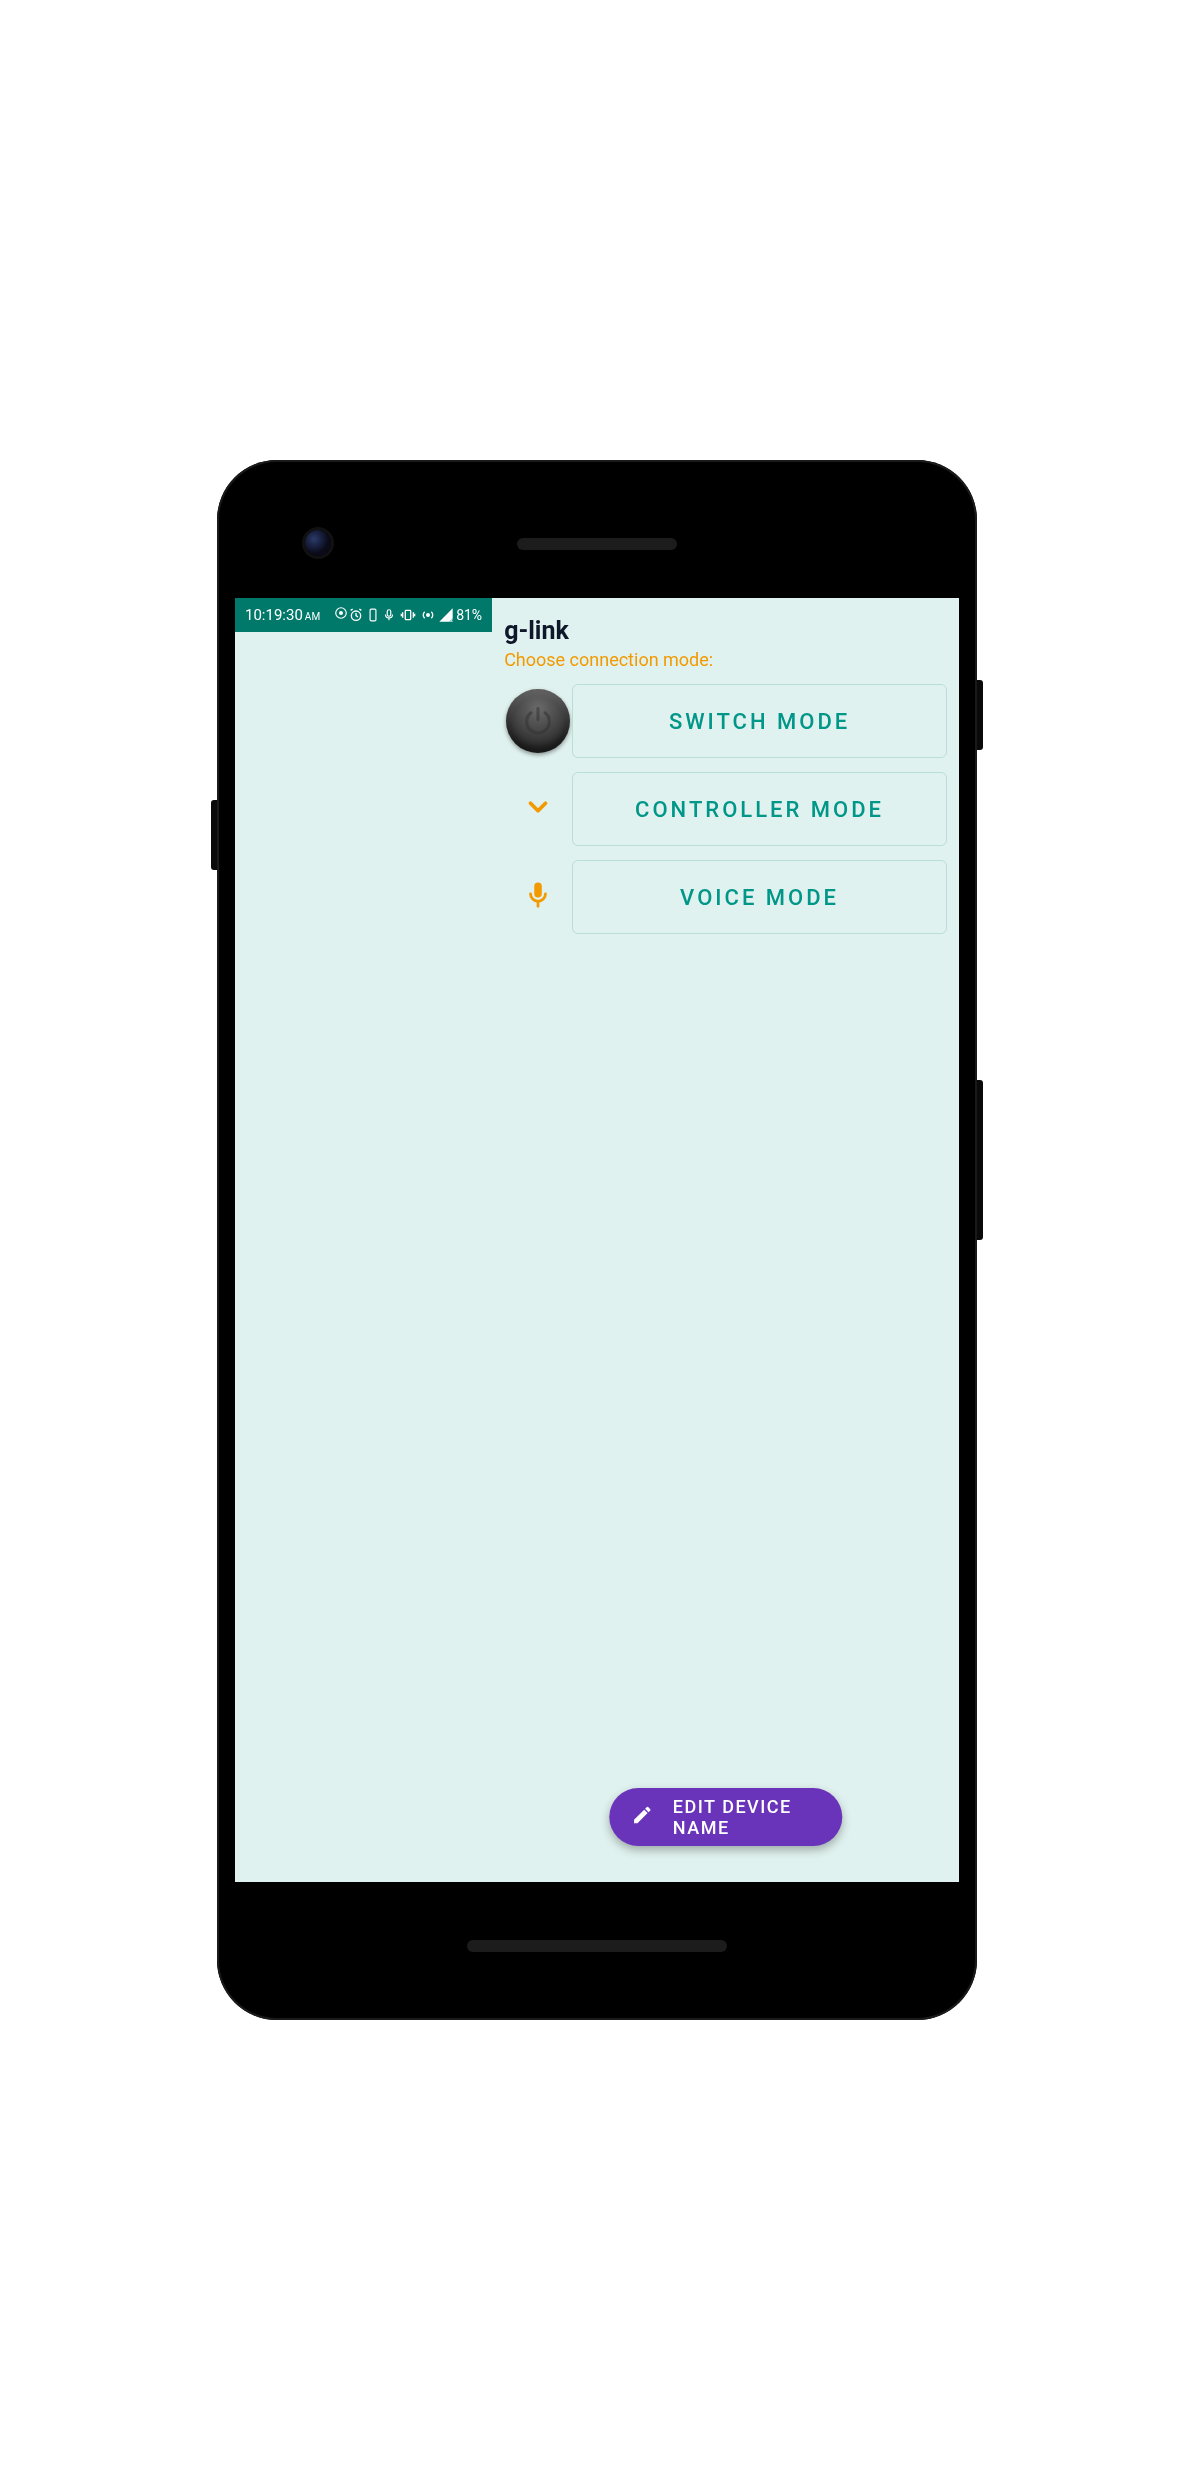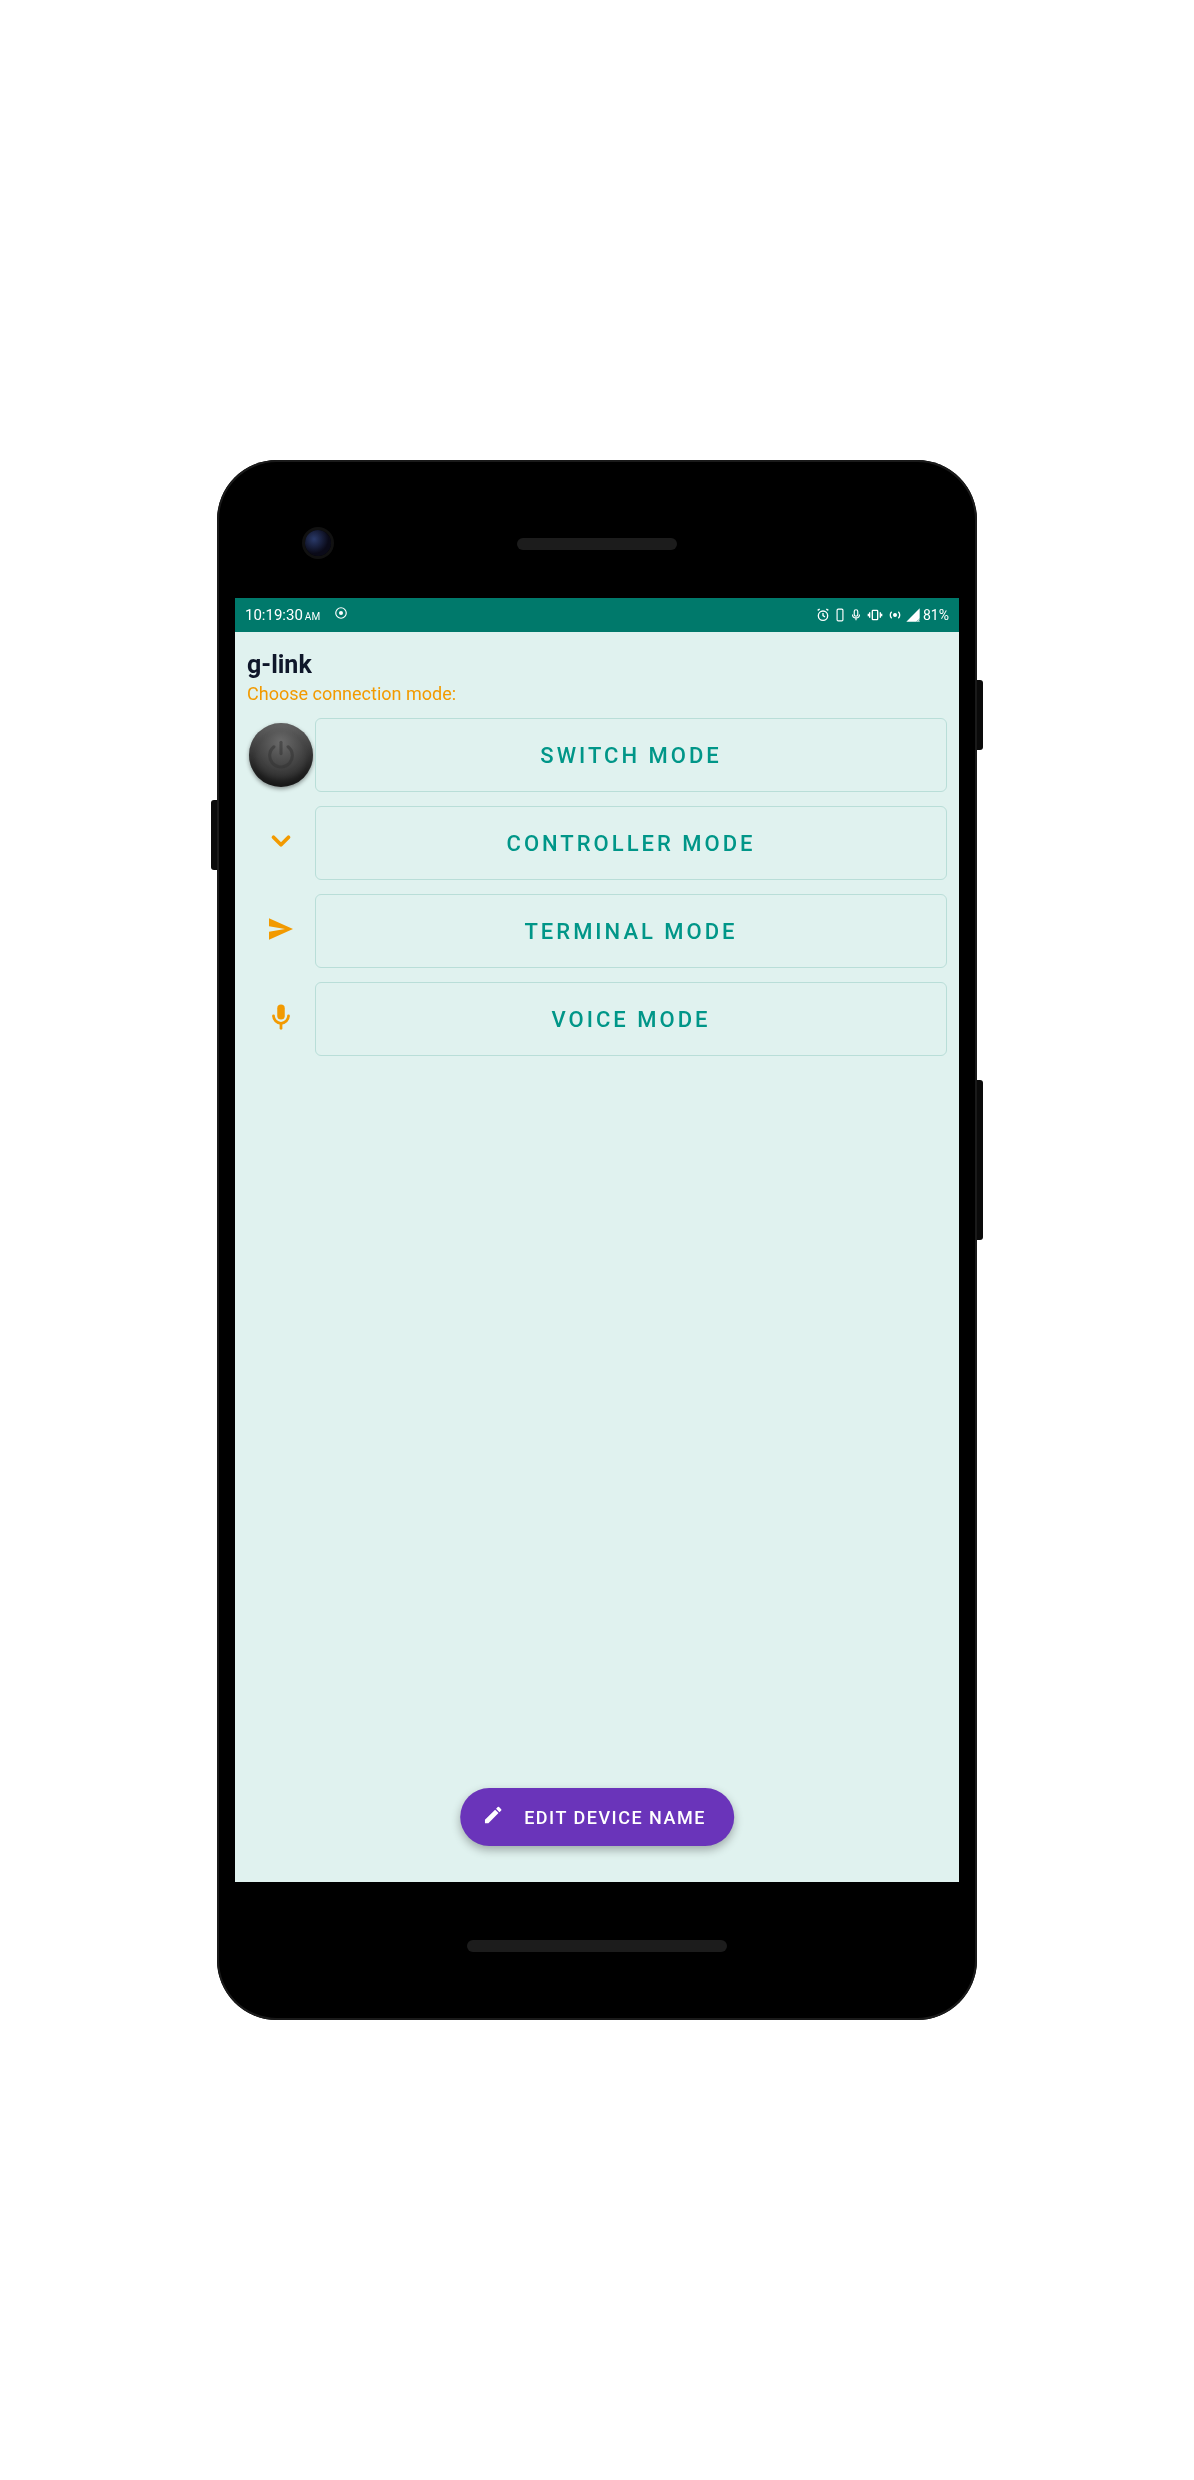--- a/index.html
+++ b/index.html
@@ -56,21 +56,21 @@
   }
   .side-btn { position: absolute; background: #0a0a0a; }
   .side-btn.r1 { right: -6px; top: 220px; width: 6px; height: 70px; border-radius: 0 3px 3px 0; }
   .side-btn.r2 { right: -6px; top: 620px; width: 6px; height: 160px; border-radius: 0 3px 3px 0; }
   .side-btn.l1 { left: -6px; top: 340px; width: 6px; height: 70px; border-radius: 3px 0 0 3px; }
 
   .screen {
     flex: 1;
     background: #e0f2ef;
     display: flex;
-    flex-direction: column;
+    flex-direction: row;
     position: relative;
   }
 
   
   .status-bar {
     height: 34px;
     background: #00796b;
     color: #fff;
     display: flex;
     align-items: center;
@@ -236,30 +236,20 @@
           <div class="icon-slot">
             <span>
               <svg width="30" height="30" viewBox="0 0 24 24" fill="none" stroke="#f29a00" stroke-width="3" stroke-linecap="round" stroke-linejoin="round">
                   <polyline points="6 9 12 15 18 9"></polyline>
                 </svg>
             </span>
           </div>
           <div class="mode-btn">CONTROLLER MODE</div>
         </div>
 
-        <div class="mode-row">
-          <div class="icon-slot">
-            <span>
-              <svg width="32" height="32" viewBox="0 0 24 24" fill="#f29a00">
-                  <path d="M3 20l18-8L3 4v6l12 2-12 2v6z"></path>
-                </svg>
-            </span>
-          </div>
-          <div class="mode-btn">TERMINAL MODE</div>
-        </div>
 
         <div class="mode-row">
           <div class="icon-slot">
             <span>
               <svg width="30" height="34" viewBox="0 0 24 24" fill="none" stroke="#f29a00" stroke-width="2.2" stroke-linecap="round">
                   <rect x="9" y="2" width="6" height="12" rx="3" fill="#f29a00" stroke="none"></rect>
                   <path d="M6 11a6 6 0 0 0 12 0"></path>
                   <path d="M12 17v4"></path>
                 </svg>
             </span>

